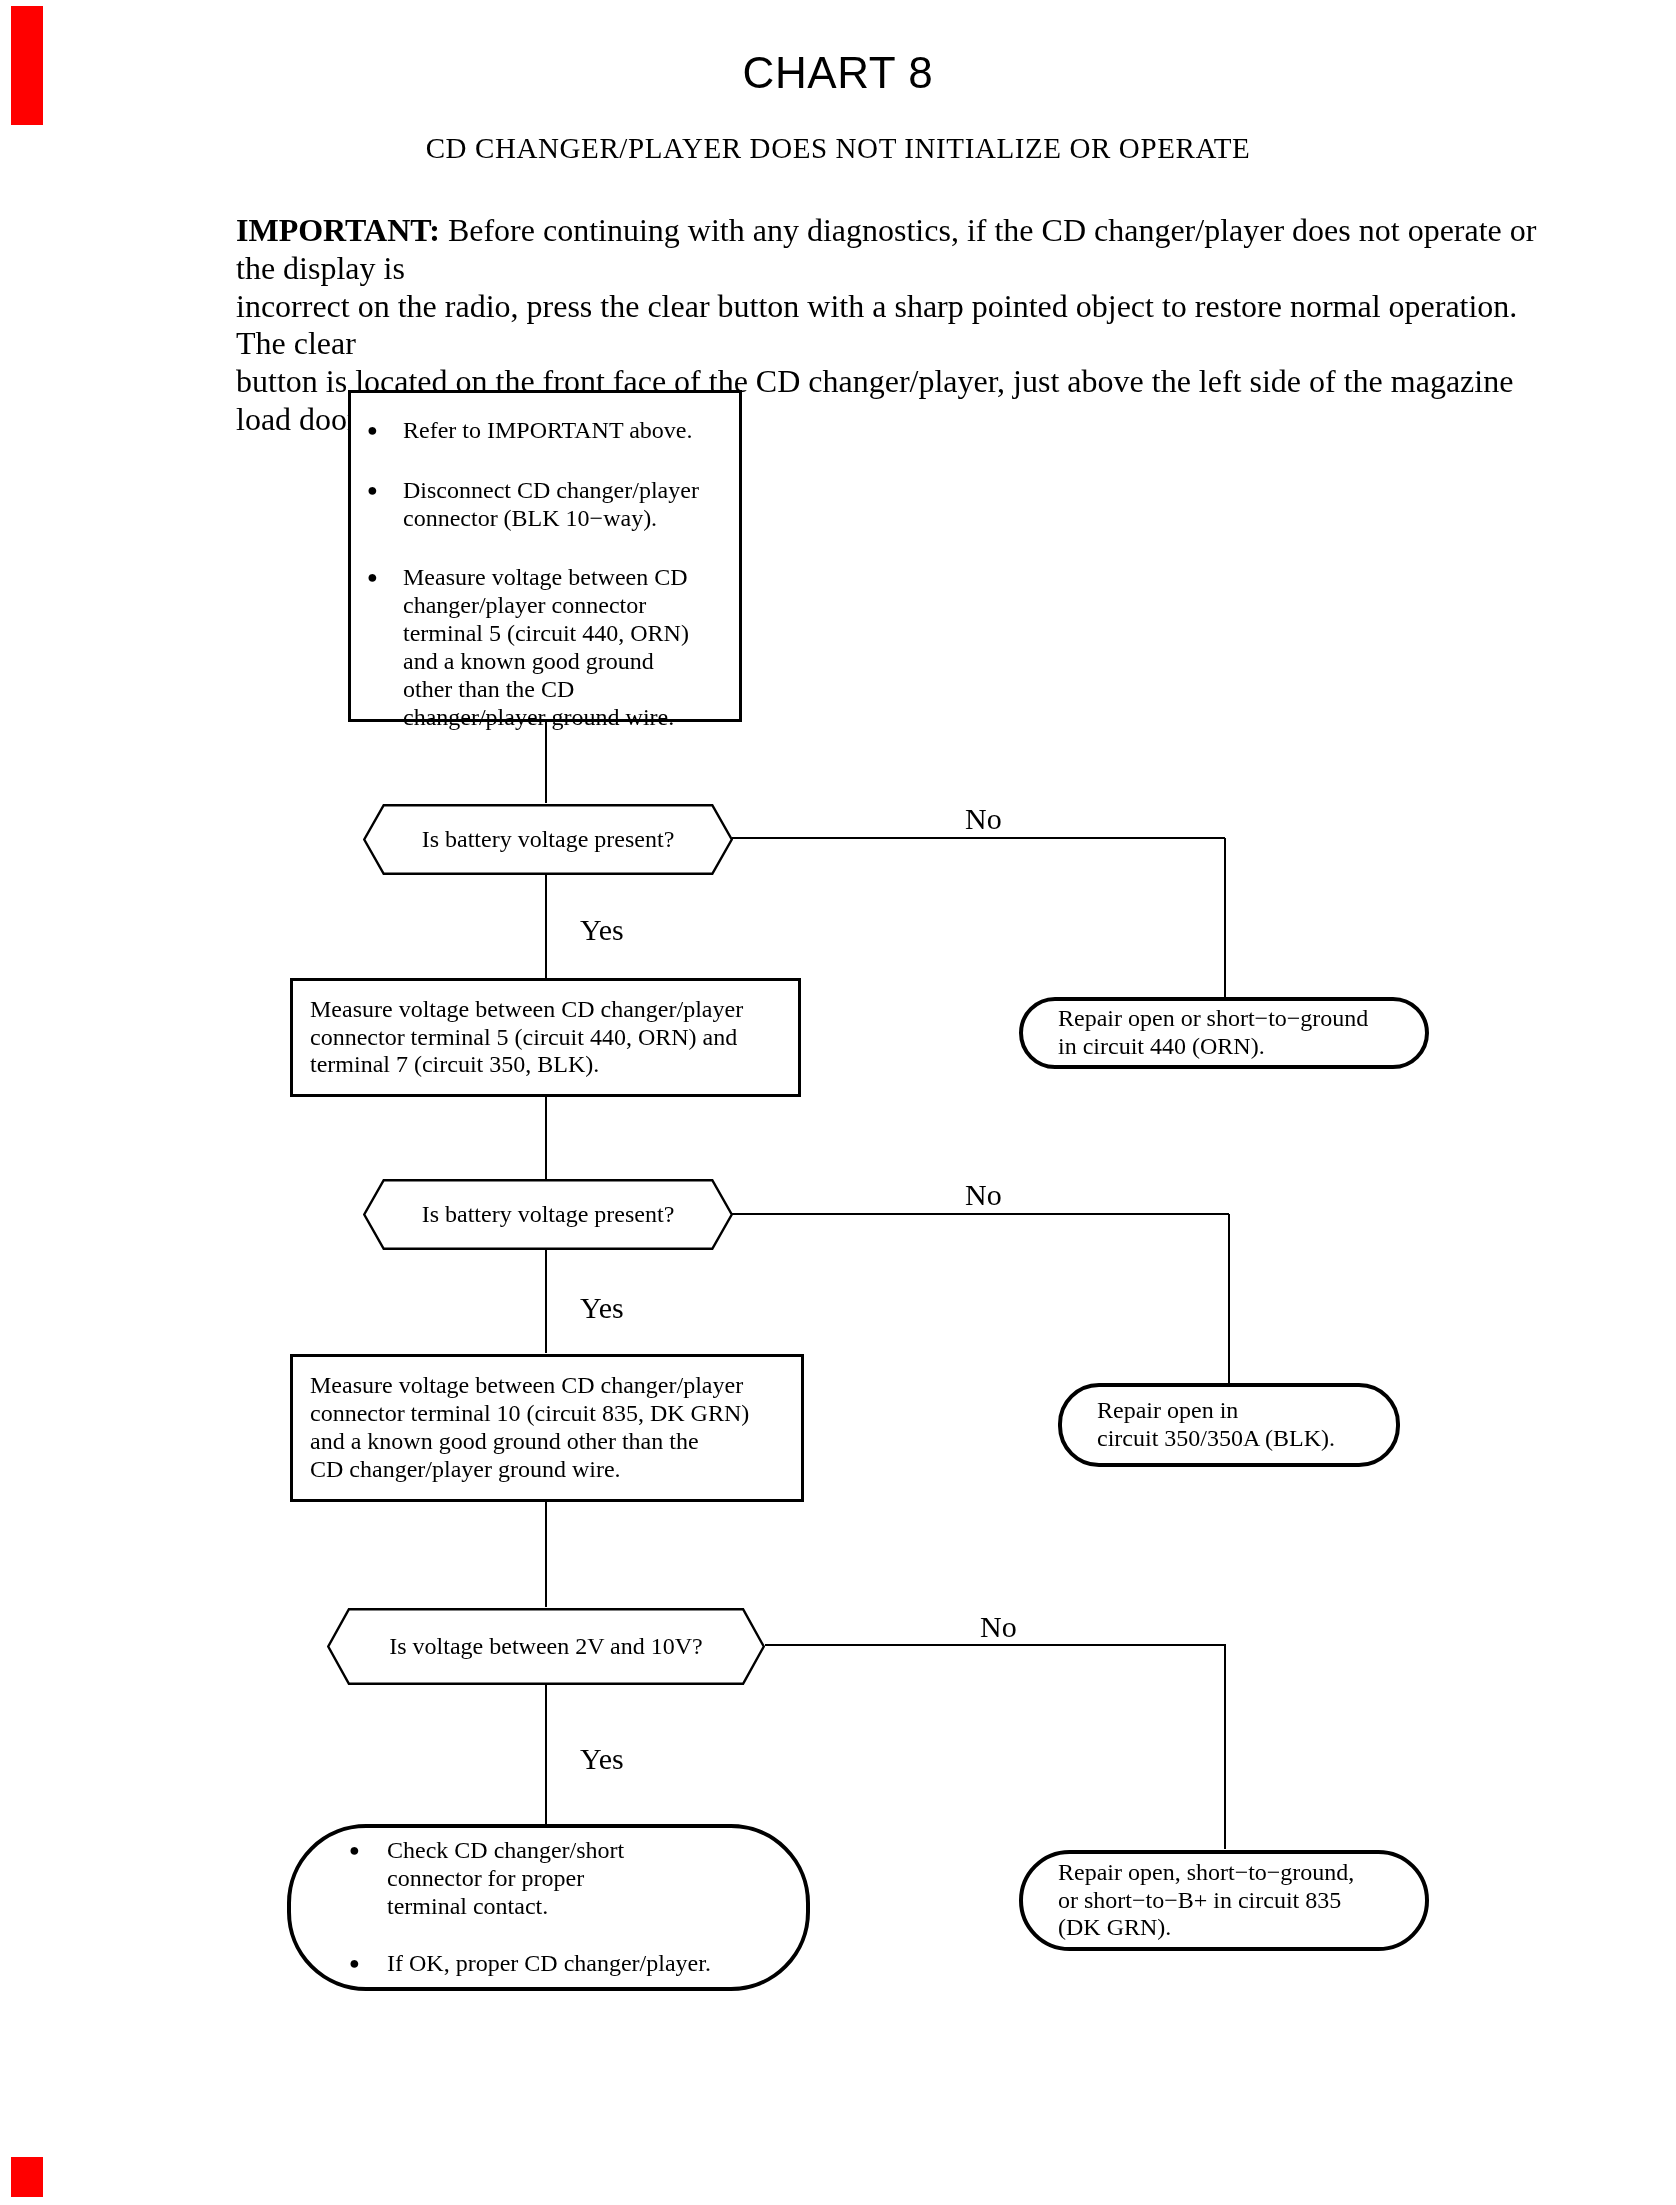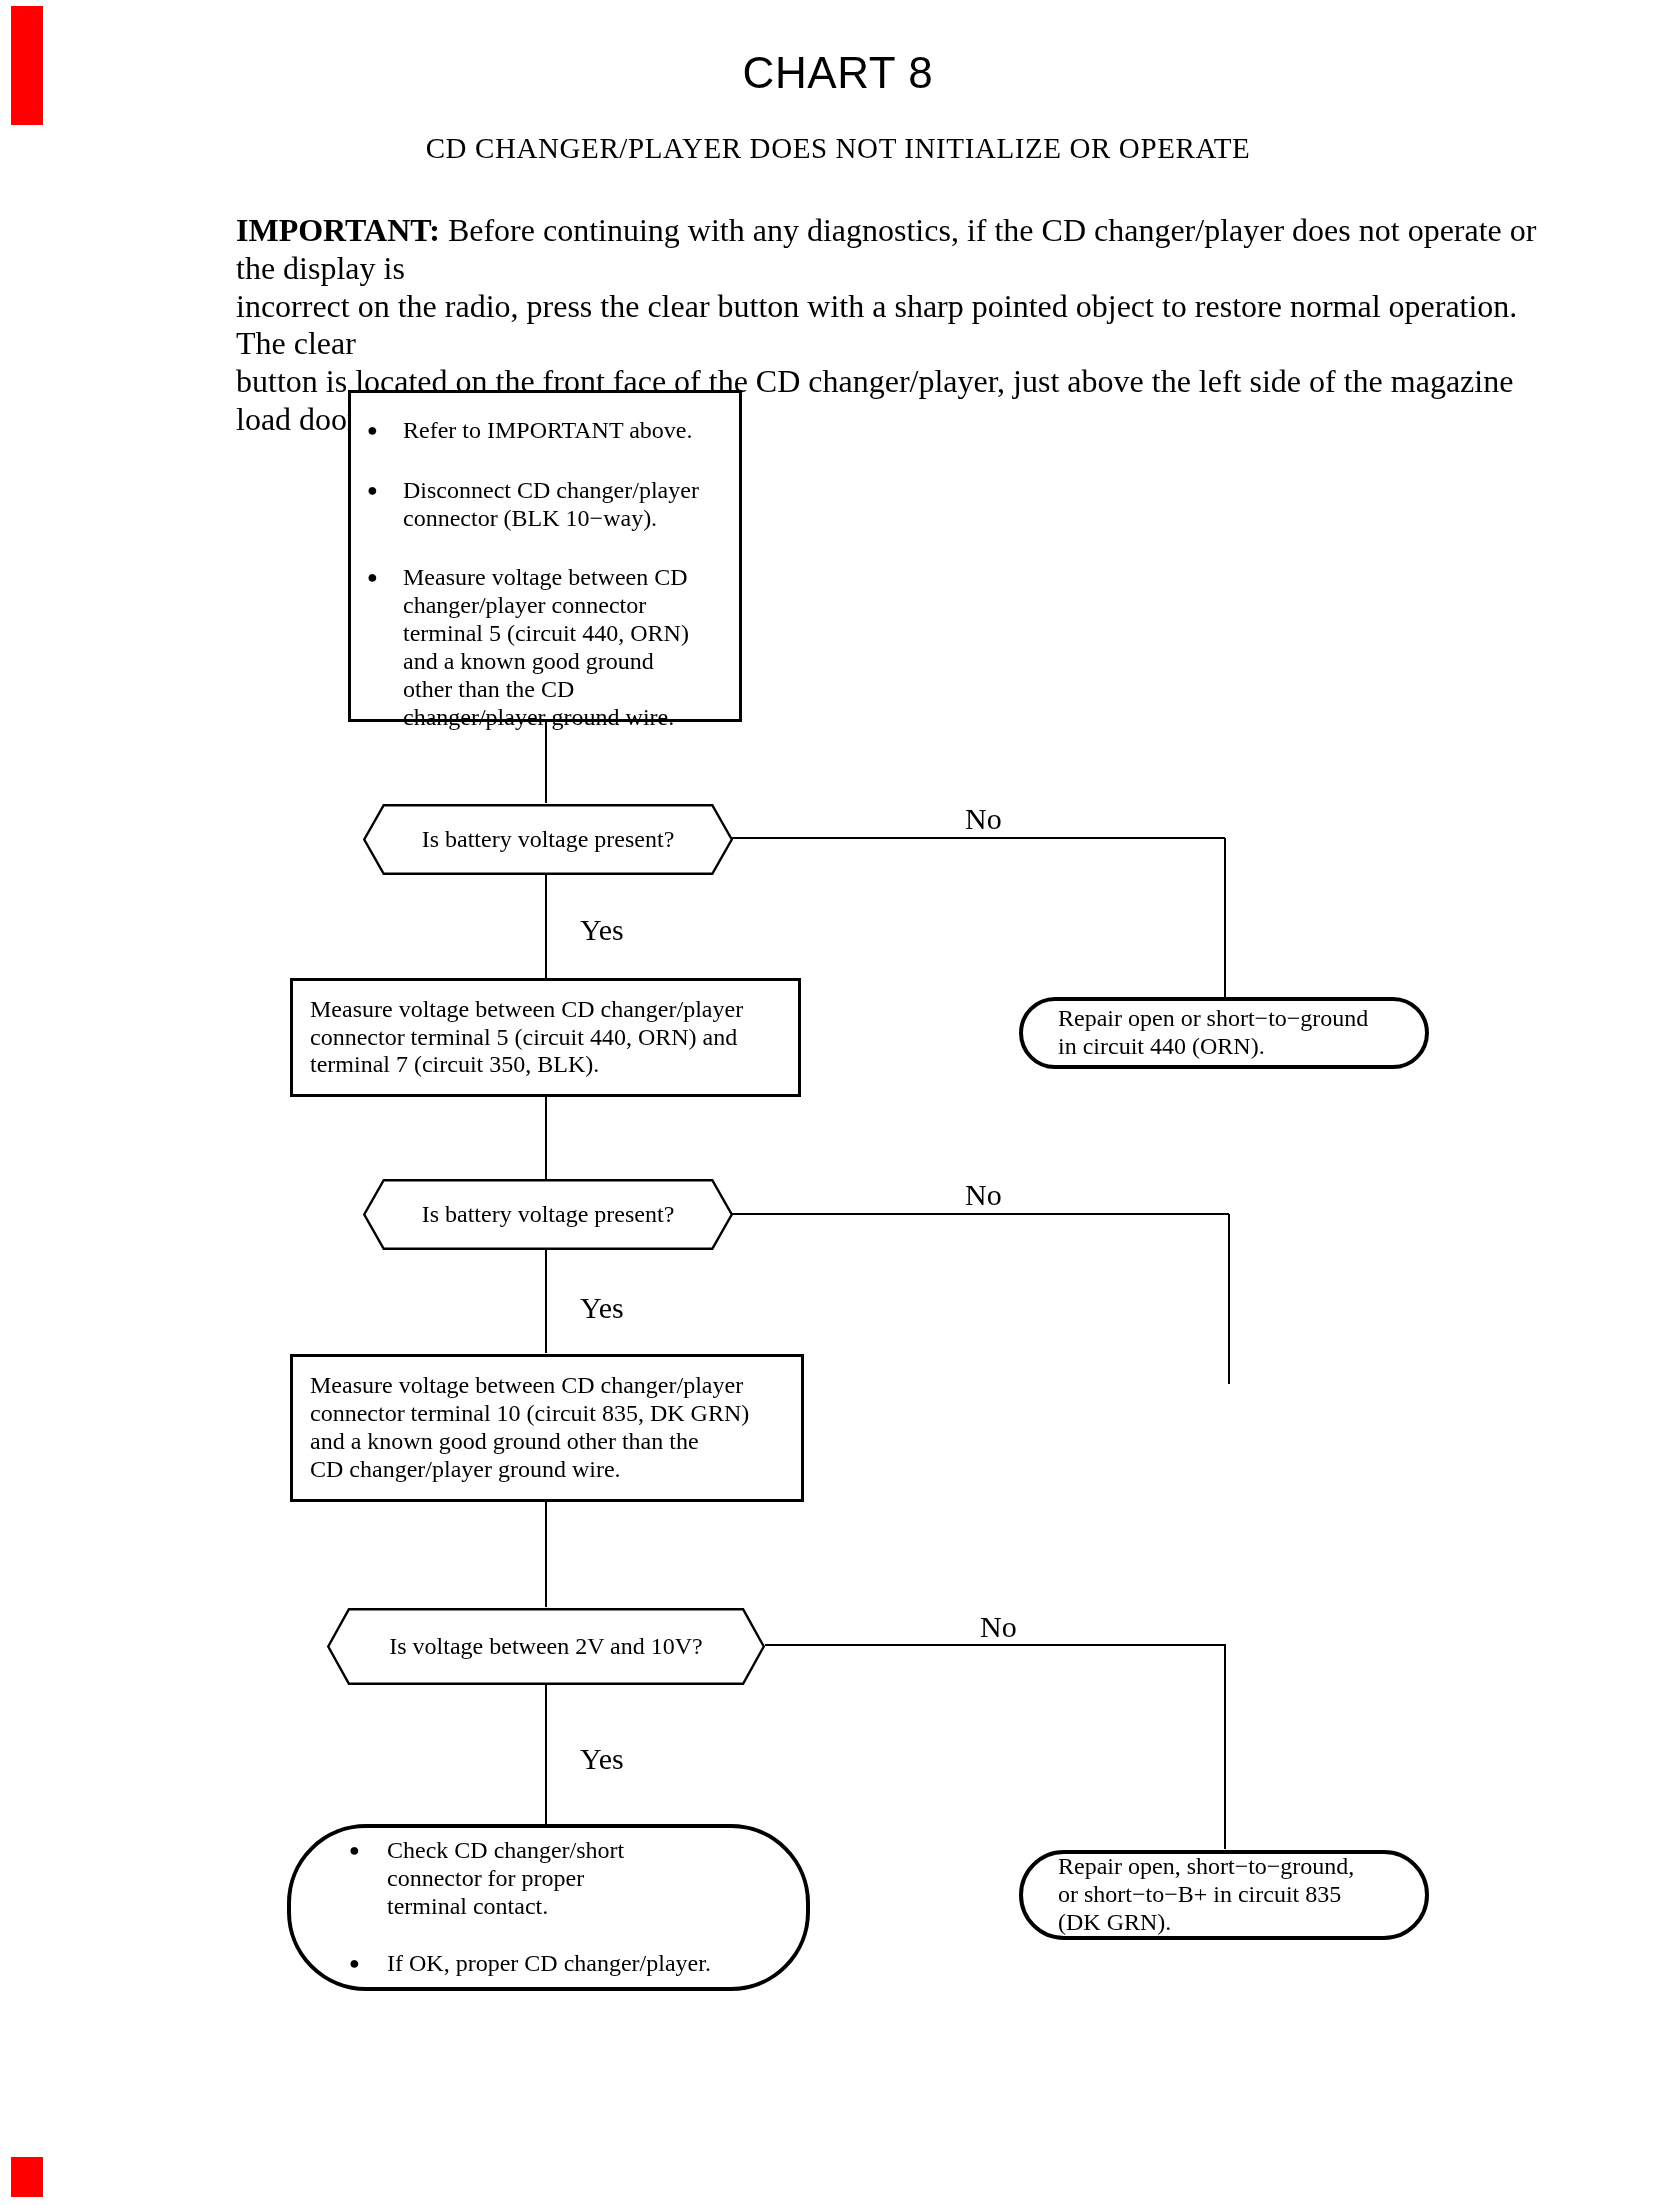--- a/index.html
+++ b/index.html
@@ -133,20 +133,22 @@
     <div class="q">Is battery voltage present?</div>
   </div>
 
   <div class="abs hline" style="left:732px; top:1213px; width:497px; height:1.8px;"></div>
   <div class="abs branch-label" style="left:965px; top:1178px;">No</div>
   <div class="abs vline" style="left:1228px; top:1214px; width:1.8px; height:170px;"></div>
 
   <div class="abs vline" style="left:545px; top:1250px; width:1.8px; height:103px;"></div>
   <div class="abs branch-label" style="left:580px; top:1291px;">Yes</div>
 
+  <div class="abs pill txt" style="left:1058px; top:1383px; width:342px; height:84px; border-radius:41px; padding-left:35px;">Repair open in
+circuit 350/350A (BLK).</div>
 
   <div class="abs stepbox flexcenter txt" style="left:290px; top:1354px; width:514px; height:148px; padding-left:17px;">Measure voltage between CD changer/player
 connector terminal 10 (circuit 835, DK GRN)
 and a known good ground other than the
 CD changer/player ground wire.</div>
 
   <div class="abs vline" style="left:545px; top:1501px; width:1.8px; height:106px;"></div>
 
   <div class="hex" style="left:327px; top:1608px; width:438px; height:77px;">
     <svg viewBox="0 0 720 127" preserveAspectRatio="none">
@@ -155,21 +157,21 @@
     <div class="q">Is voltage between 2V and 10V?</div>
   </div>
 
   <div class="abs hline" style="left:765px; top:1644px; width:461px; height:1.8px;"></div>
   <div class="abs branch-label" style="left:980px; top:1610px;">No</div>
   <div class="abs vline" style="left:1224px; top:1645px; width:1.8px; height:204px;"></div>
 
   <div class="abs vline" style="left:545px; top:1685px; width:1.8px; height:139px;"></div>
   <div class="abs branch-label" style="left:580px; top:1742px;">Yes</div>
 
-  <div class="abs pill txt" style="left:1019px; top:1850px; width:410px; height:90px; border-radius:51px; padding-left:35px;">Repair open, short−to−ground,
+  <div class="abs pill txt" style="left:1019px; top:1850px; width:410px; height:101px; border-radius:51px; padding-left:35px;">Repair open, short−to−ground,
 or short−to−B+ in circuit 835
 (DK GRN).</div>
 
   <div class="abs pill" style="left:287px; top:1824px; width:523px; height:167px; border-radius:79px; border-width:4.9px; padding-left:58px; padding-right:18px;">
     <div class="bullet-item" style="margin-top:0;">
       <span class="dot" style="width:38px;">●</span>
       <span class="txt">Check CD changer/short
 connector for proper
 terminal contact.</span>
     </div>

